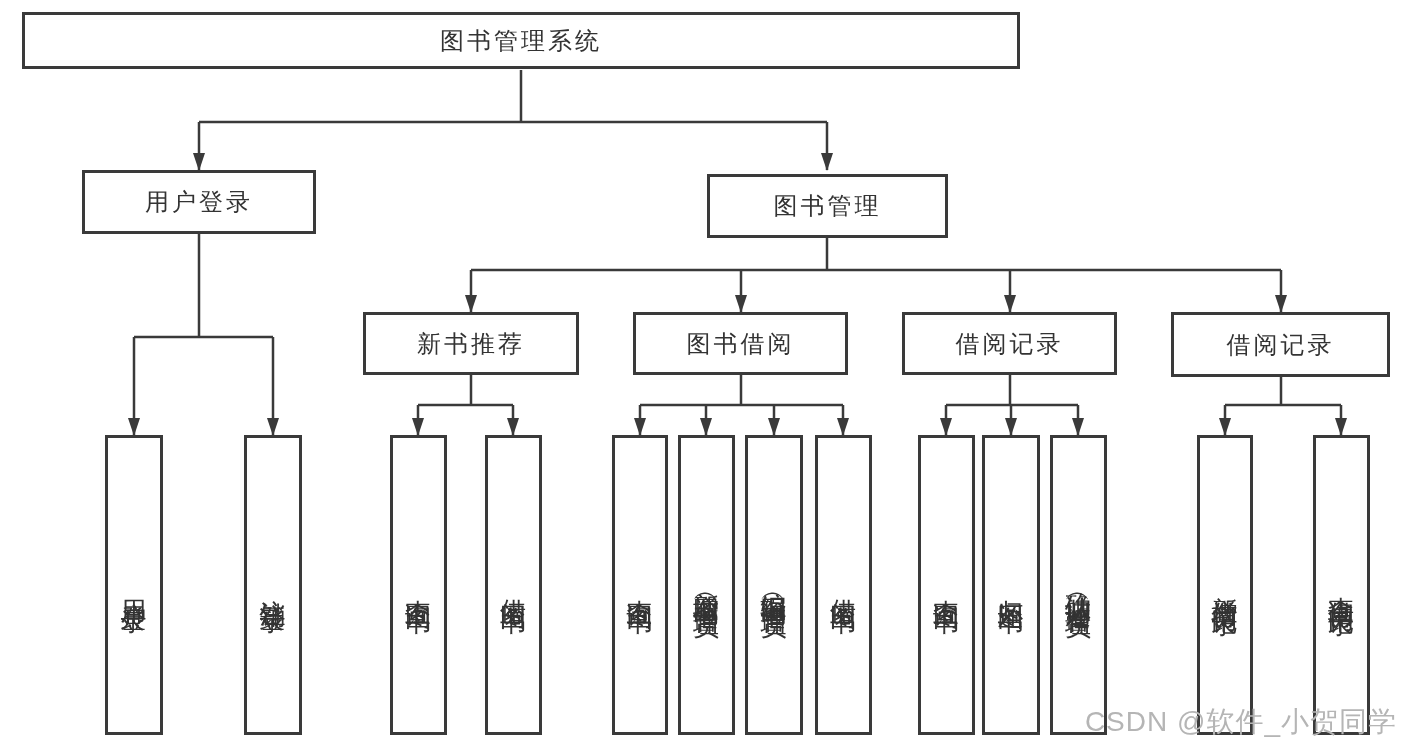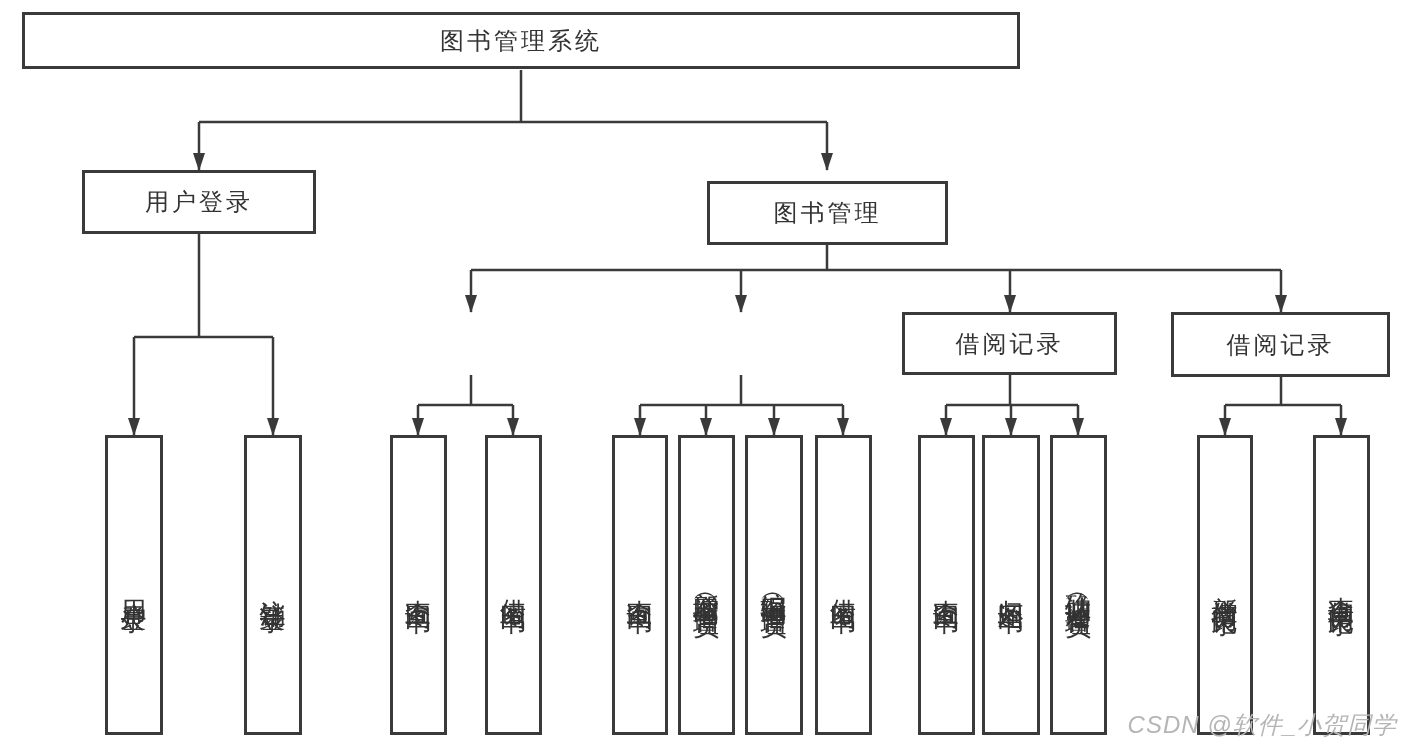--- a/index.html
+++ b/index.html
@@ -25,25 +25,24 @@
   .vnode{font-size:26px;}
   .vnode .vtext{
     writing-mode:vertical-rl;
     text-orientation:mixed;
     letter-spacing:3px;
     line-height:1;
   }
   .watermark{
     position:absolute;
     right:8px;bottom:6px;
-    font-size:24px;
+    font-size:28px;
     color:#b5b5b5;
     letter-spacing:1px;
     white-space:nowrap;
-    font-style:italic;
   }
 </style>
 </head>
 <body>
 
 <div id="canvas">
 
   <svg id="wires" viewBox="0 0 1405 747" xmlns="http://www.w3.org/2000/svg">
     <defs>
       <marker id="arw" markerUnits="userSpaceOnUse" markerWidth="18" markerHeight="12" refX="17" refY="6" orient="auto">
@@ -83,22 +82,24 @@
 
       <path d="M1281,375 V405 M1225,405 H1341"></path>
       <path d="M1225,405 V435" marker-end="url(#arw)"></path>
       <path d="M1341,405 V435" marker-end="url(#arw)"></path>
     </g>
   </svg>
 
   <div class="node hnode" style="left:22px;top:12px;width:998px;height:57px;">图书管理系统</div>
 
   <div class="node hnode" style="left:82px;top:170px;width:234px;height:64px;">用户登录</div>
-  <div class="node hnode" style="left:707px;top:181px;width:241px;height:64px;">图书管理</div>
+  <div class="node hnode" style="left:707px;top:174px;width:241px;height:64px;">图书管理</div>
 
+  <div class="node hnode" style="left:363px;top:312px;width:216px;height:63px;">新书推荐</div>
+  <div class="node hnode" style="left:633px;top:312px;width:215px;height:63px;">图书借阅</div>
   <div class="node hnode" style="left:902px;top:312px;width:215px;height:63px;">借阅记录</div>
   <div class="node hnode" style="left:1171px;top:312px;width:219px;height:65px;">借阅记录</div>
 
   <div class="node vnode" style="left:105px;top:435px;width:58px;height:300px;">
     <span class="vtext">用户登录</span>
   </div>
   <div class="node vnode" style="left:244px;top:435px;width:58px;height:300px;">
     <span class="vtext">注销登录</span>
   </div>
 

